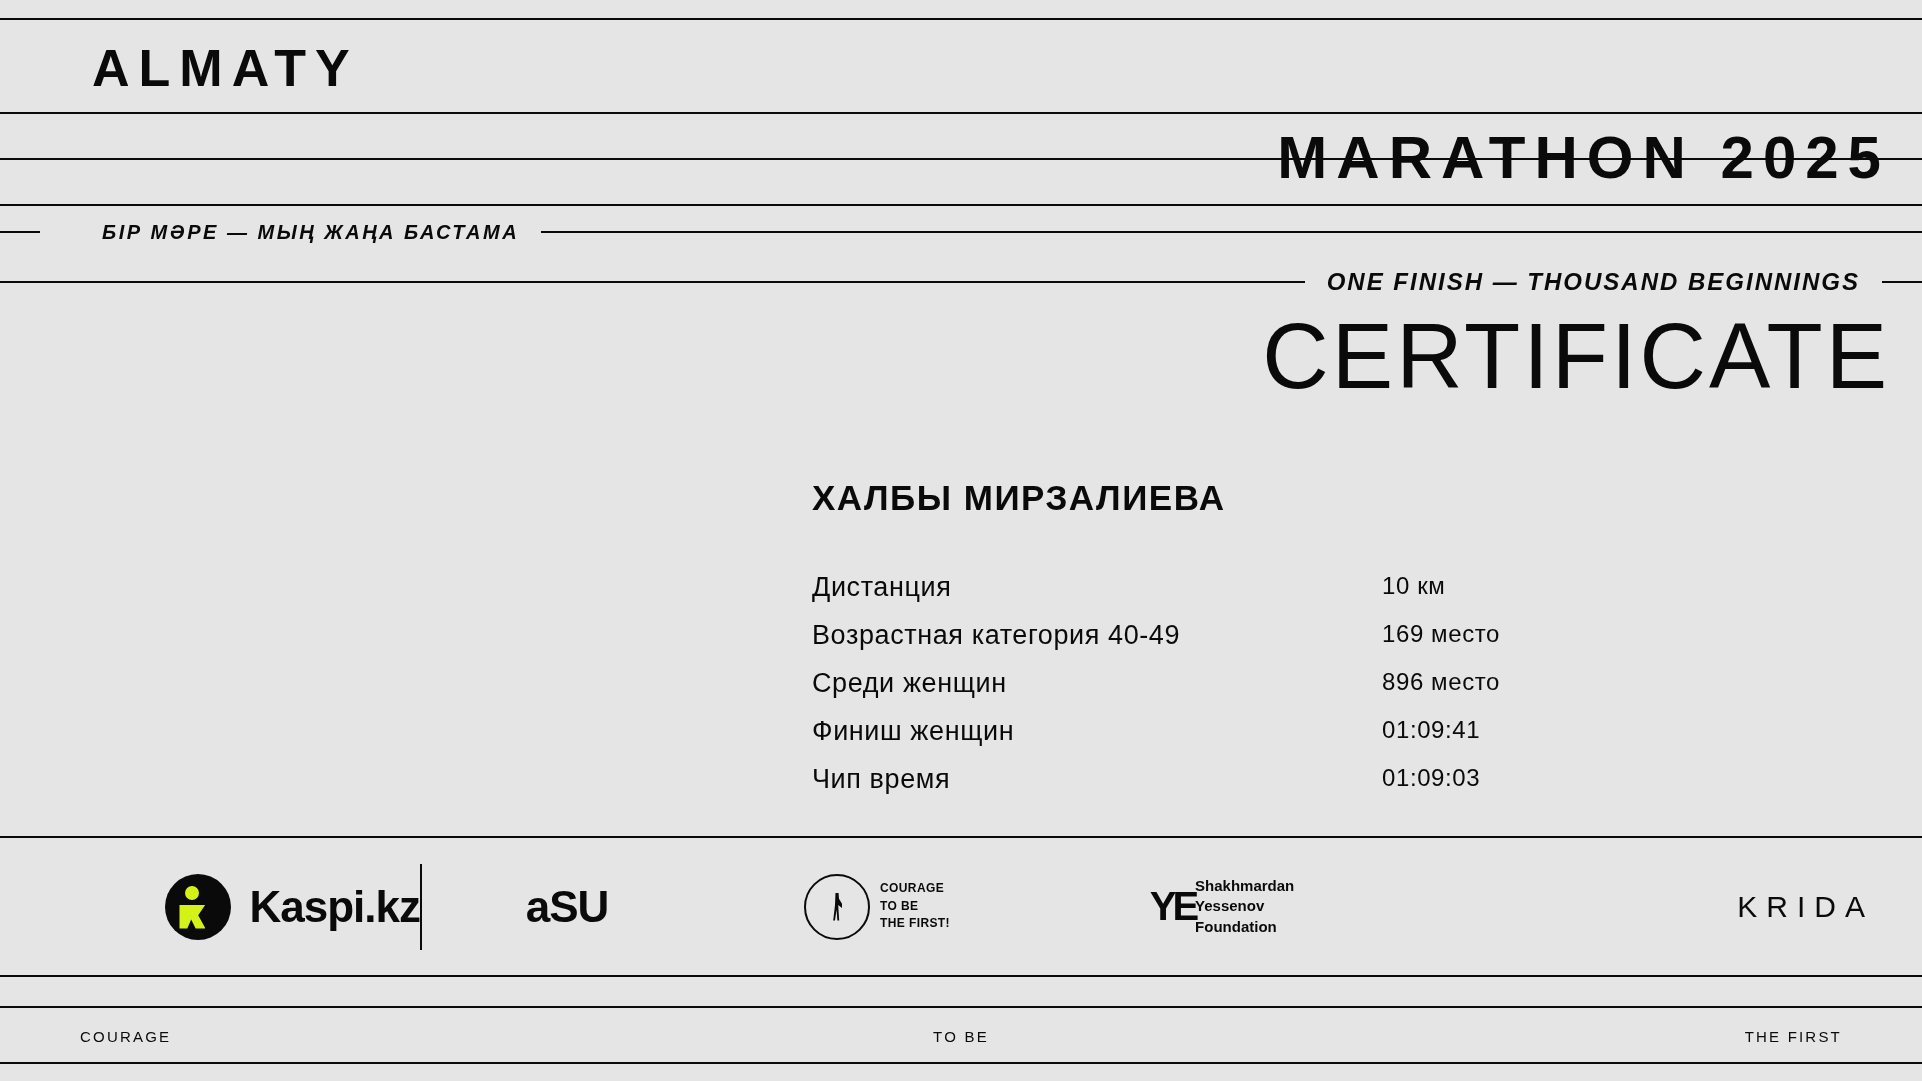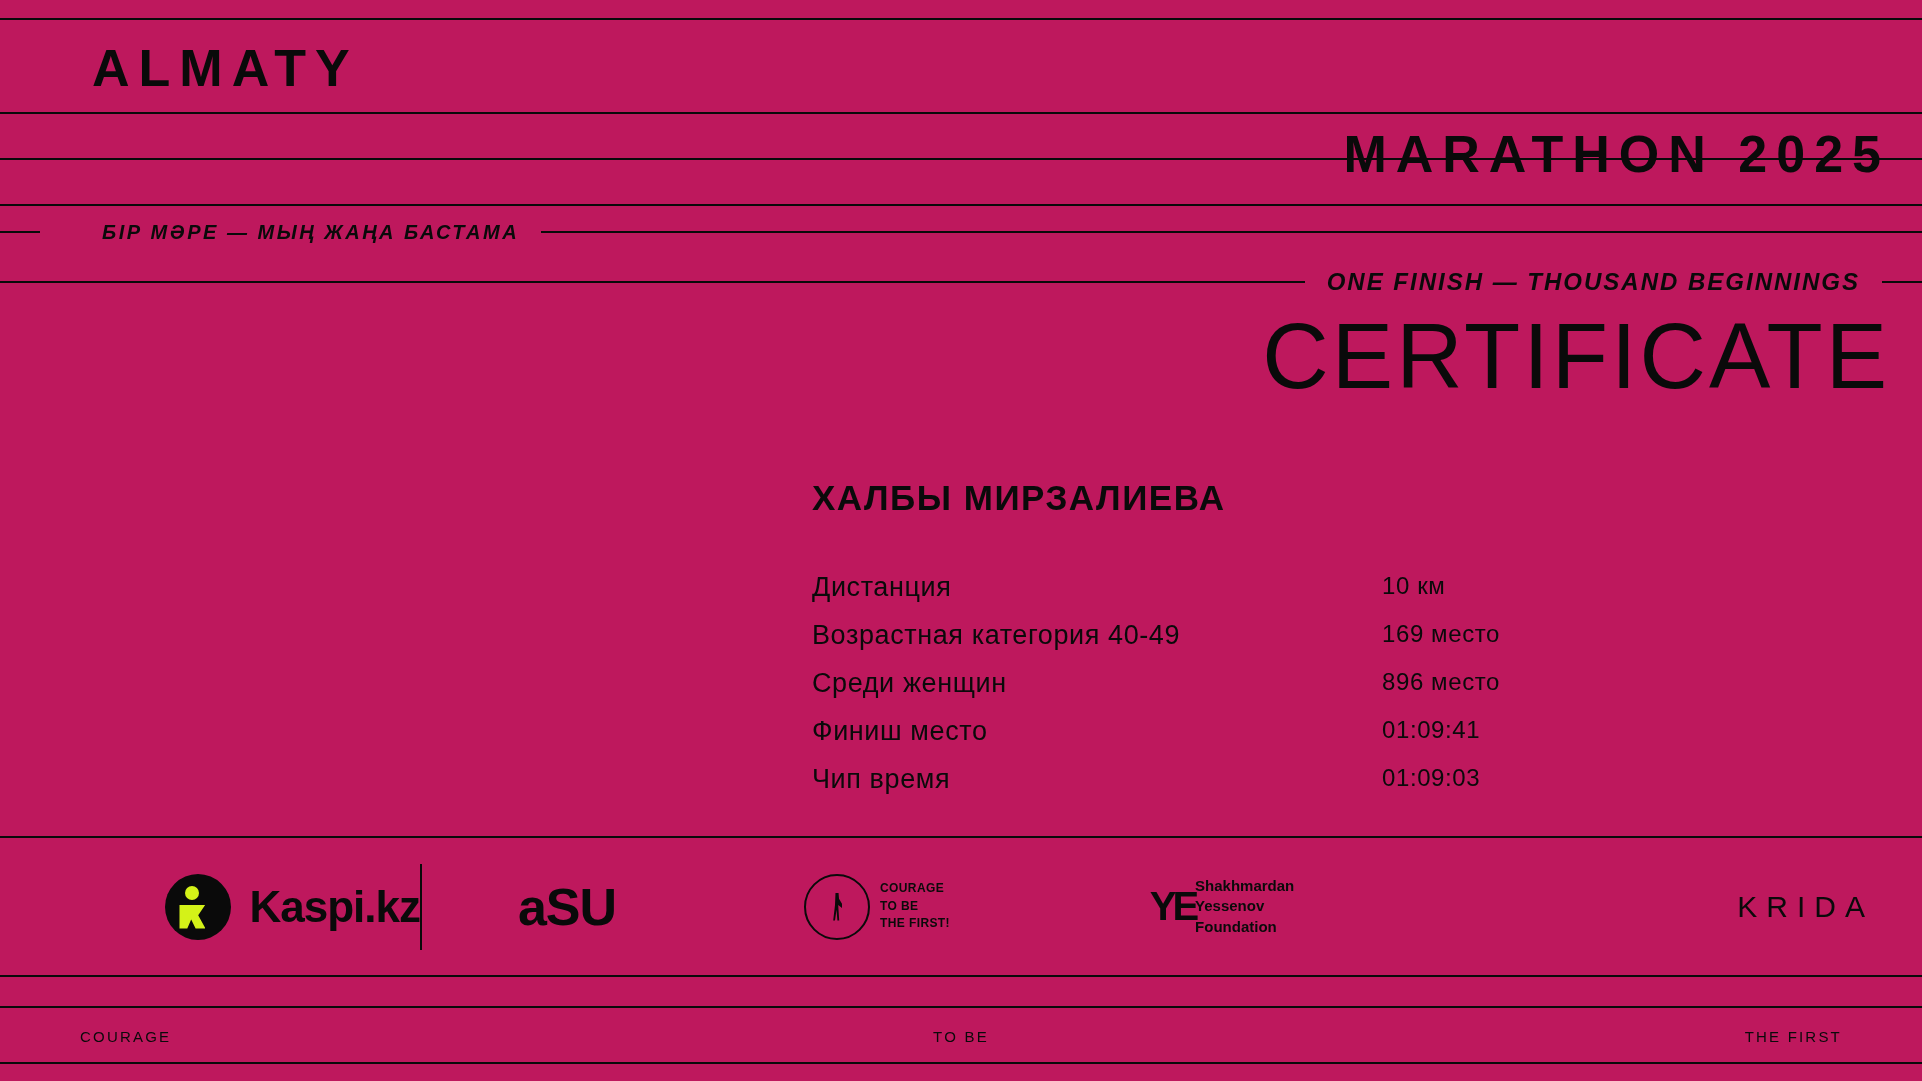--- a/index.html
+++ b/index.html
@@ -7,21 +7,21 @@
     padding: 0;
     background: #ffffff;
   }
   body {
     font-family: "Liberation Sans", sans-serif;
   }
   .certificate {
     position: relative;
     width: 1922px;
     height: 1081px;
-    background: #be185d;
+    background: #e5e5e5;
     overflow: hidden;
     box-sizing: border-box;
   }
   
   .rule {
     position: absolute;
     left: 0;
     width: 100%;
     height: 2px;
     background: #0a0a0a;
@@ -44,21 +44,21 @@
     font-size: 52px;
     font-weight: bold;
     letter-spacing: 9px;
     color: #0a0a0a;
     line-height: 1;
   }
   .marathon {
     position: absolute;
     right: 32px;
     top: 128px;
-    font-size: 52px;
+    font-size: 60px;
     font-weight: bold;
     letter-spacing: 9px;
     color: #0a0a0a;
     line-height: 1;
     text-align: right;
   }
   
   .slogan-kz-wrap {
     position: absolute;
     left: 0;
@@ -221,21 +221,21 @@
     letter-spacing: -1px;
   }
   .divider-vert {
     width: 2px;
     height: 86px;
     background: #0a0a0a;
     flex: none;
   }
   .sponsor-asu {
     width: 290px;
-    font-size: 52px;
+    font-size: 44px;
     font-weight: bold;
     letter-spacing: -1px;
   }
   .sponsor-courage {
     width: 330px;
     display: flex;
     align-items: center;
     gap: 10px;
   }
   .courage-badge {
@@ -344,21 +344,21 @@
     </div>
     <div class="result-row">
       <div class="result-label">Возрастная категория 40-49</div>
       <div class="result-value">169 место</div>
     </div>
     <div class="result-row">
       <div class="result-label">Среди женщин</div>
       <div class="result-value">896 место</div>
     </div>
     <div class="result-row">
-      <div class="result-label">Финиш место</div>
+      <div class="result-label">Финиш женщин</div>
       <div class="result-value">01:09:41</div>
     </div>
     <div class="result-row">
       <div class="result-label">Чип время</div>
       <div class="result-value">01:09:03</div>
     </div>
   </div>
 
   <div class="rule rule-bottom-1"></div>
 

